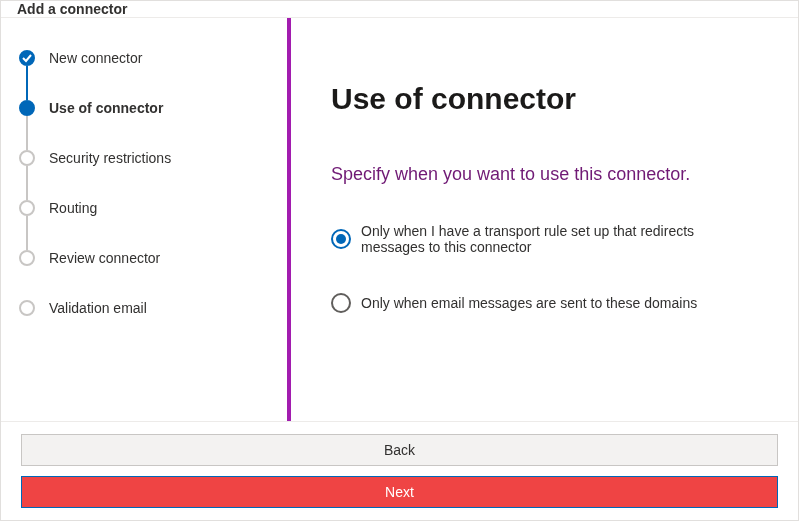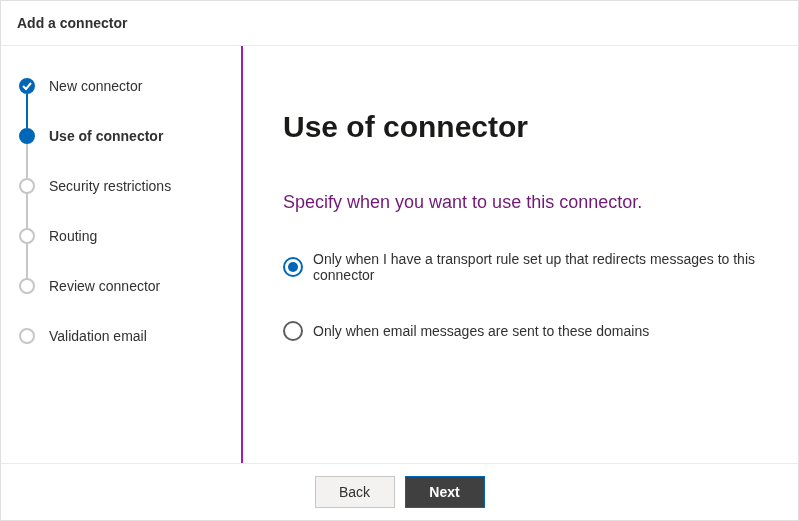--- a/index.html
+++ b/index.html
@@ -8,35 +8,35 @@
     font-size: 14px;
     color: #323130;
     background: #fff;
     width: 799px;
     height: 521px;
     border: 1px solid #e1dfdd;
     display: flex;
     flex-direction: column;
   }
   .header {
-    padding: 14px 16px;
+    padding: 0 16px;
     border-bottom: 1px solid #edebe9;
   }
   .header h2 {
     font-size: 14px;
     font-weight: 600;
   }
   .body {
     flex: 1;
     display: flex;
     overflow: hidden;
   }
   .sidebar {
-    width: 242px;
-    border-right: 2px solid #a21caf;
+    width: 290px;
+    border-right: 4px solid #a21caf;
     padding: 32px 0 0 18px;
   }
   .steps {
     list-style: none;
     position: relative;
   }
   .step {
     position: relative;
     display: flex;
     align-items: center;
@@ -119,37 +119,38 @@
     border-radius:50%;
     background:#0067b8;
   }
   .option .opt-label { font-size: 14px; }
   .footer {
     border-top: 1px solid #edebe9;
     padding: 12px 20px;
     display: flex;
     justify-content: center;
     gap: 10px;
+    flex-direction: column;
   }
   .btn {
     min-width: 80px;
     height: 32px;
     font-size: 14px;
     font-family: inherit;
     border: 1px solid #c8c6c4;
     background: #f3f2f1;
     color: #323130;
     cursor: pointer;
     padding: 0 18px;
   }
   .btn.primary {
-    background: #404040;
+    background: #ef4444;
     border-color: #0067b8;
     color: #fff;
-    font-weight: 700;
+    font-weight: 400;
   }
 </style>
 </head>
 <body>
 
 <div class="header">
   <h2>Add a connector</h2>
 </div>
 
 <div class="body">

